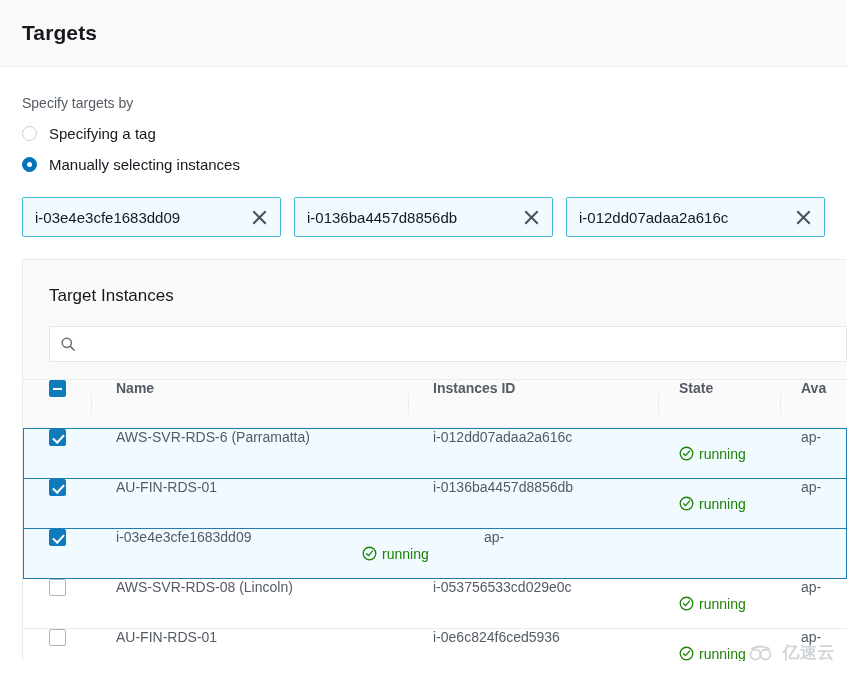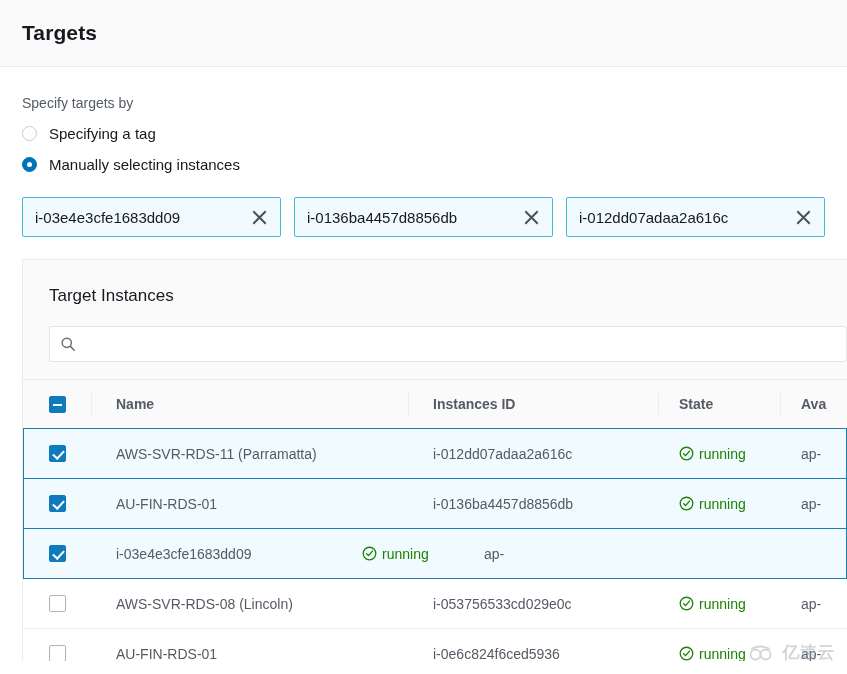--- a/index.html
+++ b/index.html
@@ -177,21 +177,21 @@
   .tr.selected::after {
     content: "";
     position: absolute;
     top: -1px; bottom: -1px;
     width: 1px;
     background: #1f7eae;
   }
   .tr.selected::before { left: 0; }
   .tr.selected::after  { right: 0; }
 
-  .cell { display: flex; align-items: center; height: 100%; }
+  .cell { display: flex; height: 100%; }
   .c-check { width: 68px; flex: 0 0 68px; justify-content: center; }
   .c-name  { width: 317px; flex: 0 0 317px; padding-left: 25px; }
   .c-id    { width: 250px; flex: 0 0 250px; padding-left: 25px; }
   .c-state { width: 122px; flex: 0 0 122px; padding-left: 21px; }
   .c-az    { flex: 1 1 auto; padding-left: 21px; }
 
   .thead .cell { position: relative; }
   .thead .c-name::before,
   .thead .c-id::before,
   .thead .c-state::before,
@@ -372,21 +372,21 @@
         <div class="cell c-az">
           <span class="th-text">Ava</span>
         </div>
       </div>
 
       <div class="tr selected">
         <div class="cell c-check">
           <span class="cb checked"></span>
         </div>
         <div class="cell c-name">
-          <span class="td-text">AWS-SVR-RDS-11 (Parramatta)</span>
+          <span class="td-text">AWS-SVR-RDS-6 (Parramatta)</span>
         </div>
         <div class="cell c-id">
           <span class="td-text">i-012dd07adaa2a616c</span>
         </div>
         <div class="cell c-state">
           <span class="state-badge">
             <span>
               <svg width="15" height="15" viewBox="0 0 16 16" aria-hidden="true">
                 <circle cx="8" cy="8" r="6.7" stroke="#1d8102" stroke-width="1.4" fill="none"></circle>
                 <path d="M4.9 8.2 L7 10.3 L11.2 5.4" stroke="#1d8102" stroke-width="1.4" fill="none" stroke-linecap="round" stroke-linejoin="round"></path>

